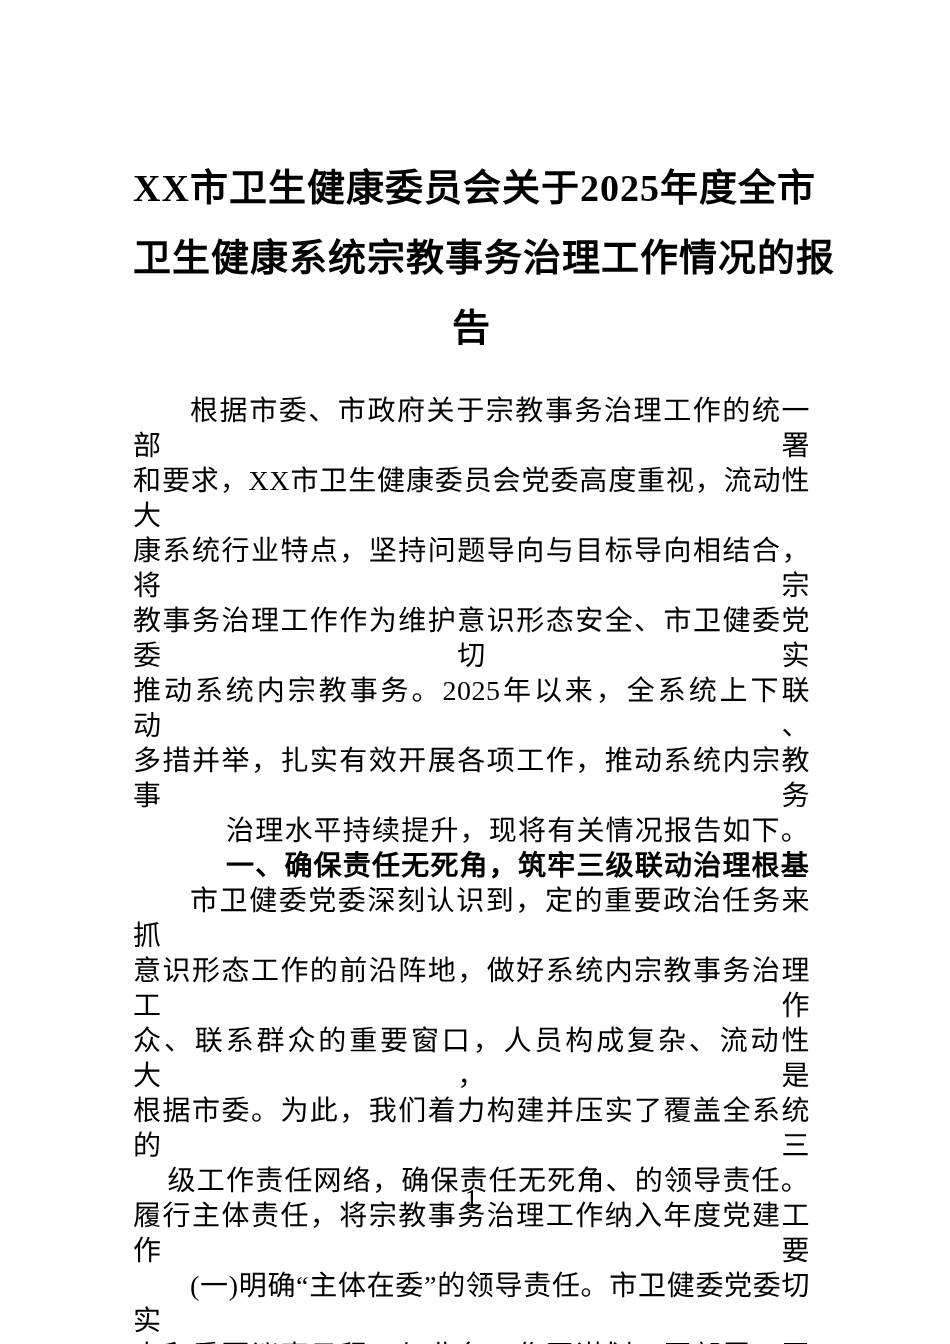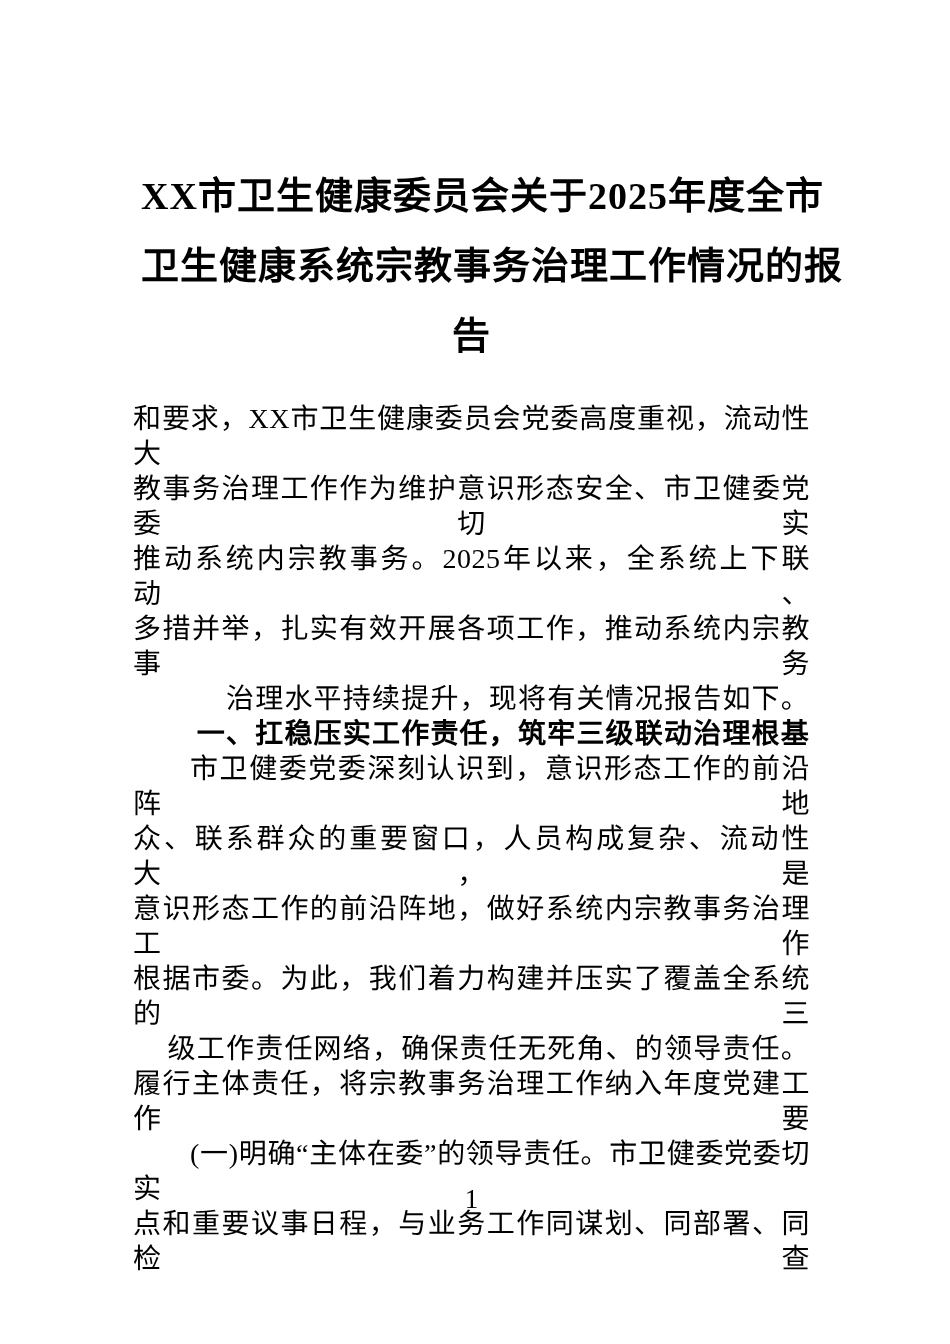--- a/index.html
+++ b/index.html
@@ -17,21 +17,21 @@
     overflow: hidden;
     font-family: "Liberation Serif", "DejaVu Serif", serif;
   }
   .doc-content {
     position: absolute;
     left: 133px;
     top: 0;
     width: 677px;
   }
   .doc-title {
-    margin: 8px;
+    margin: 0;
     padding-top: 153px;
     text-align: center;
     font-size: 38px;
     font-weight: 700;
     line-height: 70px;
     letter-spacing: 1px;
   }
   .title-line {
     white-space: nowrap;
   }
@@ -76,29 +76,31 @@
 <div class="page">
   <div class="doc-content">
 
     <h1 class="doc-title">
       <div class="title-line">XX市卫生健康委员会关于2025年度全市</div>
       <div class="title-line">卫生健康系统宗教事务治理工作情况的报</div>
       <div class="title-line">告</div>
     </h1>
 
     <div class="doc-body">
+      <div class="line indent fill">根据市委、市政府关于宗教事务治理工作的统一部署</div>
       <div class="line fill">和要求，XX市卫生健康委员会党委高度重视，流动性大</div>
+      <div class="line fill">康系统行业特点，坚持问题导向与目标导向相结合，将宗</div>
       <div class="line fill">教事务治理工作作为维护意识形态安全、市卫健委党委切实</div>
       <div class="line fill">推动系统内宗教事务。2025年以来，全系统上下联动、</div>
       <div class="line fill">多措并举，扎实有效开展各项工作，推动系统内宗教事务</div>
       <div class="line">治理水平持续提升，现将有关情况报告如下。</div>
-      <div class="line indent heading">一、扛稳压实工作责任，筑牢三级联动治理根基</div>
-      <div class="line indent fill">市卫健委党委深刻认识到，意识形态工作的前沿阵地</div>
+      <div class="line indent heading">一、确保责任无死角，筑牢三级联动治理根基</div>
+      <div class="line indent fill">市卫健委党委深刻认识到，定的重要政治任务来抓</div>
+      <div class="line fill">意识形态工作的前沿阵地，做好系统内宗教事务治理工作</div>
       <div class="line fill">众、联系群众的重要窗口，人员构成复杂、流动性大，是</div>
-      <div class="line fill">意识形态工作的前沿阵地，做好系统内宗教事务治理工作</div>
       <div class="line fill">根据市委。为此，我们着力构建并压实了覆盖全系统的三</div>
       <div class="line">级工作责任网络，确保责任无死角、的领导责任。</div>
       <div class="line fill">履行主体责任，将宗教事务治理工作纳入年度党建工作要</div>
       <div class="line indent fill">(一)明确“主体在委”的领导责任。市卫健委党委切实</div>
       <div class="line fill">点和重要议事日程，与业务工作同谋划、同部署、同检查</div>
 
     </div>
 
   </div>
 

